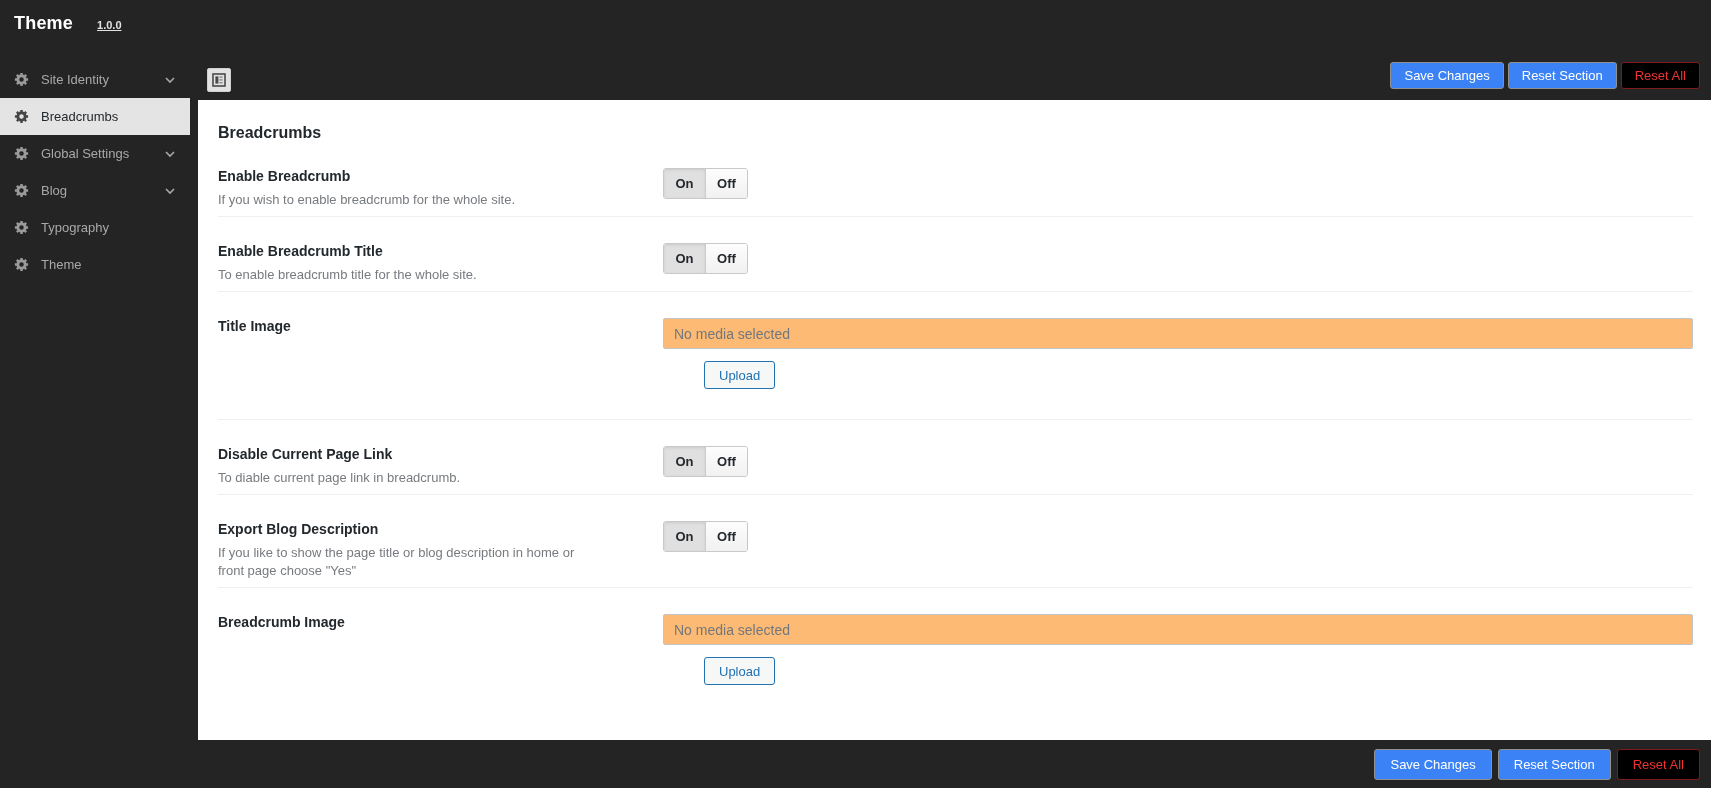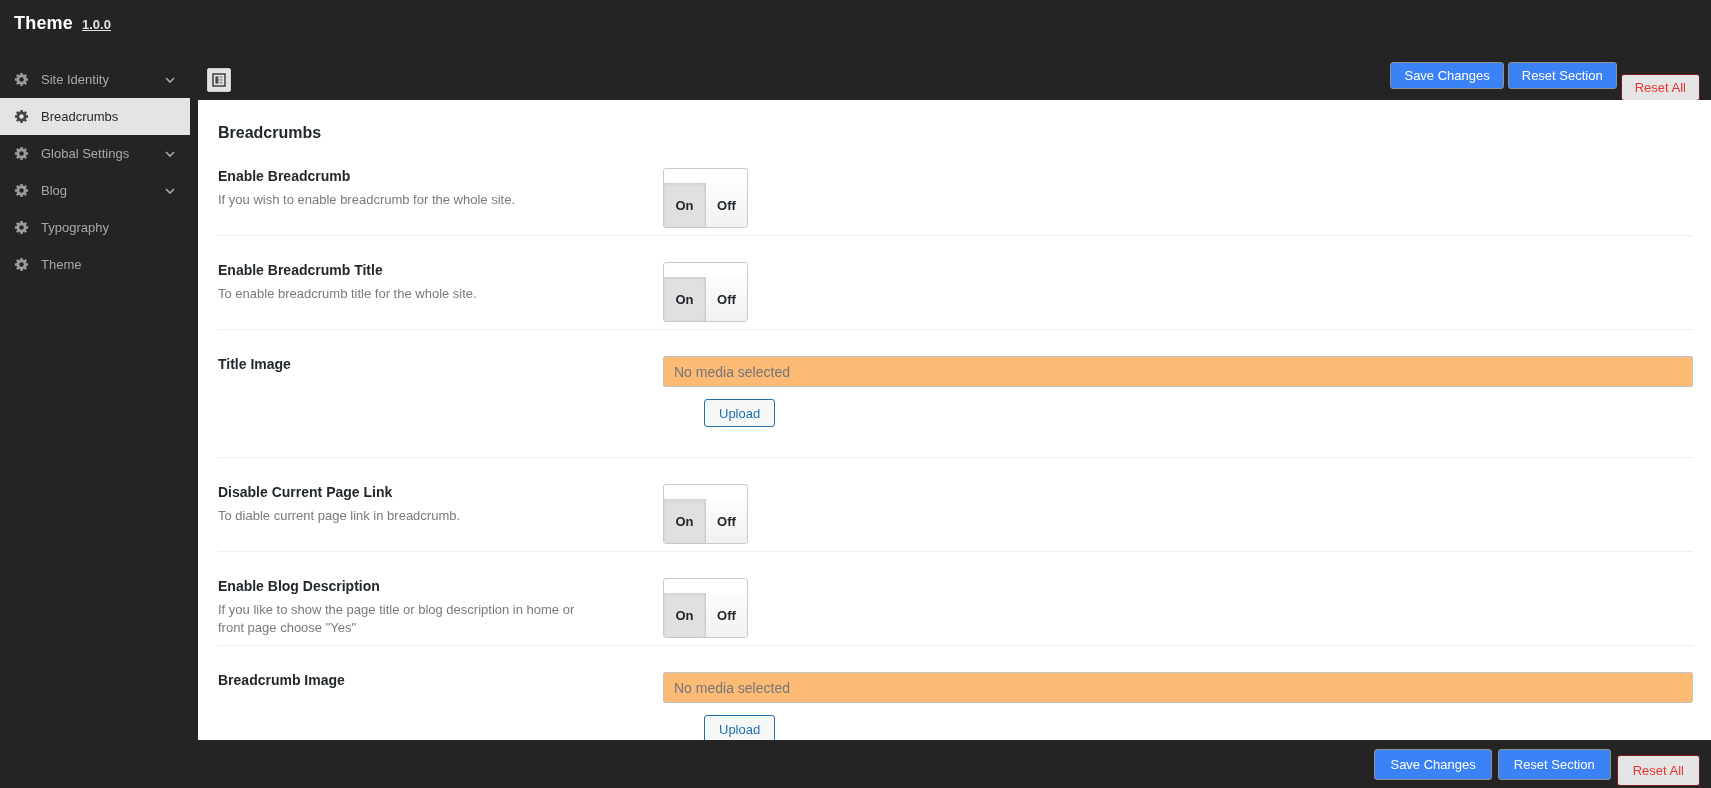--- a/index.html
+++ b/index.html
@@ -6,21 +6,21 @@
   body{
     width:1711px;height:788px;
     background:#242424;
     font-family:"Liberation Sans","DejaVu Sans",sans-serif;
     overflow:hidden;position:relative;
     -webkit-font-smoothing:antialiased;
   }
   
   .brand{position:absolute;top:13px;left:14px;color:#fff;}
   .brand .title{font-size:18px;font-weight:bold;letter-spacing:.2px;}
-  .brand .version{font-size:13px;font-weight:bold;color:#e2e2e2;margin-left:9px;text-decoration:underline;}
+  .brand .version{font-size:11px;font-weight:bold;color:#e2e2e2;margin-left:24px;text-decoration:underline;}
   
   .sidebar{position:absolute;top:61px;left:0;width:190px;}
   .side-item{
     height:37px;display:flex;align-items:center;
     padding:0 14px;box-sizing:border-box;
     color:#a8a8a8;font-size:13px;cursor:pointer;
   }
   .side-item .s-icon{width:16px;height:16px;margin-right:11px;flex:0 0 auto;display:flex;align-items:center;}
   .side-item .s-icon svg{fill:#9b9b9b;width:15px;height:15px;}
   .side-item .chev{margin-left:auto;display:flex;align-items:center;}
@@ -37,41 +37,40 @@
   .footer-bar{
     position:absolute;left:0;bottom:0;width:1711px;height:48px;background:#242424;
     display:flex;align-items:center;justify-content:flex-end;padding-right:11px;box-sizing:border-box;gap:6px;
   }
   .btn-dark{
     background:#3b82f6;border:1px solid #909090;color:#fff;
     font-size:13px;font-family:inherit;padding:0 13px;height:27px;
     border-radius:3px;cursor:pointer;
   }
   .footer-bar .btn-dark{height:31px;padding:0 15px;}
-  .btn-danger{background:#e5e5e5;border-color:#7c1b1b;color:#ea3434;margin-top:12px;}
+  .btn-danger{background:#000000;border-color:#7c1b1b;color:#ea3434;}
   
   .content{
     position:absolute;left:198px;top:100px;right:0;bottom:48px;
     background:#fff;box-sizing:border-box;
     padding:0 18px 0 20px;overflow:hidden;
   }
   .panel-title{font-size:16px;font-weight:bold;color:#23282d;margin:24px 0 0 0;}
   .row{display:flex;padding:26px 0 7px 0;}
   .row.divided{border-bottom:1px solid #efefef;}
   .row .left{width:445px;flex:0 0 auto;box-sizing:border-box;padding-right:60px;}
   .row .left .lbl{font-size:14px;font-weight:bold;color:#23282d;margin-bottom:7px;}
   .row .left .desc{font-size:13px;color:#777b7f;line-height:18px;}
   .row .right{flex:1 1 auto;min-width:0;}
   
   .toggle{display:inline-flex;border:1px solid #c9c9c9;border-radius:3px;overflow:hidden;}
   .toggle .opt{
-    width:41px;height:44px;display:flex;align-items:center;justify-content:center;
+    width:41px;height:29px;display:flex;align-items:center;justify-content:center;
     font-size:13px;font-weight:bold;color:#23282d;cursor:pointer;
     background:linear-gradient(#fdfdfd,#f1f1f1);
-    margin-top:14px;
   }
   .toggle .opt+.opt{border-left:1px solid #cccccc;}
   .toggle .opt.selected{background:#e0e0e0;box-shadow:inset 0 1px 3px rgba(0,0,0,.10);}
   
   .media-input{
     display:block;width:100%;height:31px;box-sizing:border-box;
     border:1px solid #c3c4c7;border-radius:2px;background:#fdba74;
     padding:0 10px;font-size:14px;color:#555;font-family:inherit;
   }
   .media-input::placeholder{color:#72777c;opacity:1;}
@@ -218,21 +217,21 @@
     <div class="right">
       <div class="toggle">
         <span class="opt selected">On</span>
         <span class="opt">Off</span>
       </div>
     </div>
   </div>
 
   <div class="row divided">
     <div class="left">
-      <div class="lbl">Enable Blog Description</div>
+      <div class="lbl">Export Blog Description</div>
       <div class="desc">If you like to show the page title or blog description in home or front page choose "Yes"</div>
     </div>
     <div class="right">
       <div class="toggle">
         <span class="opt selected">On</span>
         <span class="opt">Off</span>
       </div>
     </div>
   </div>
 

